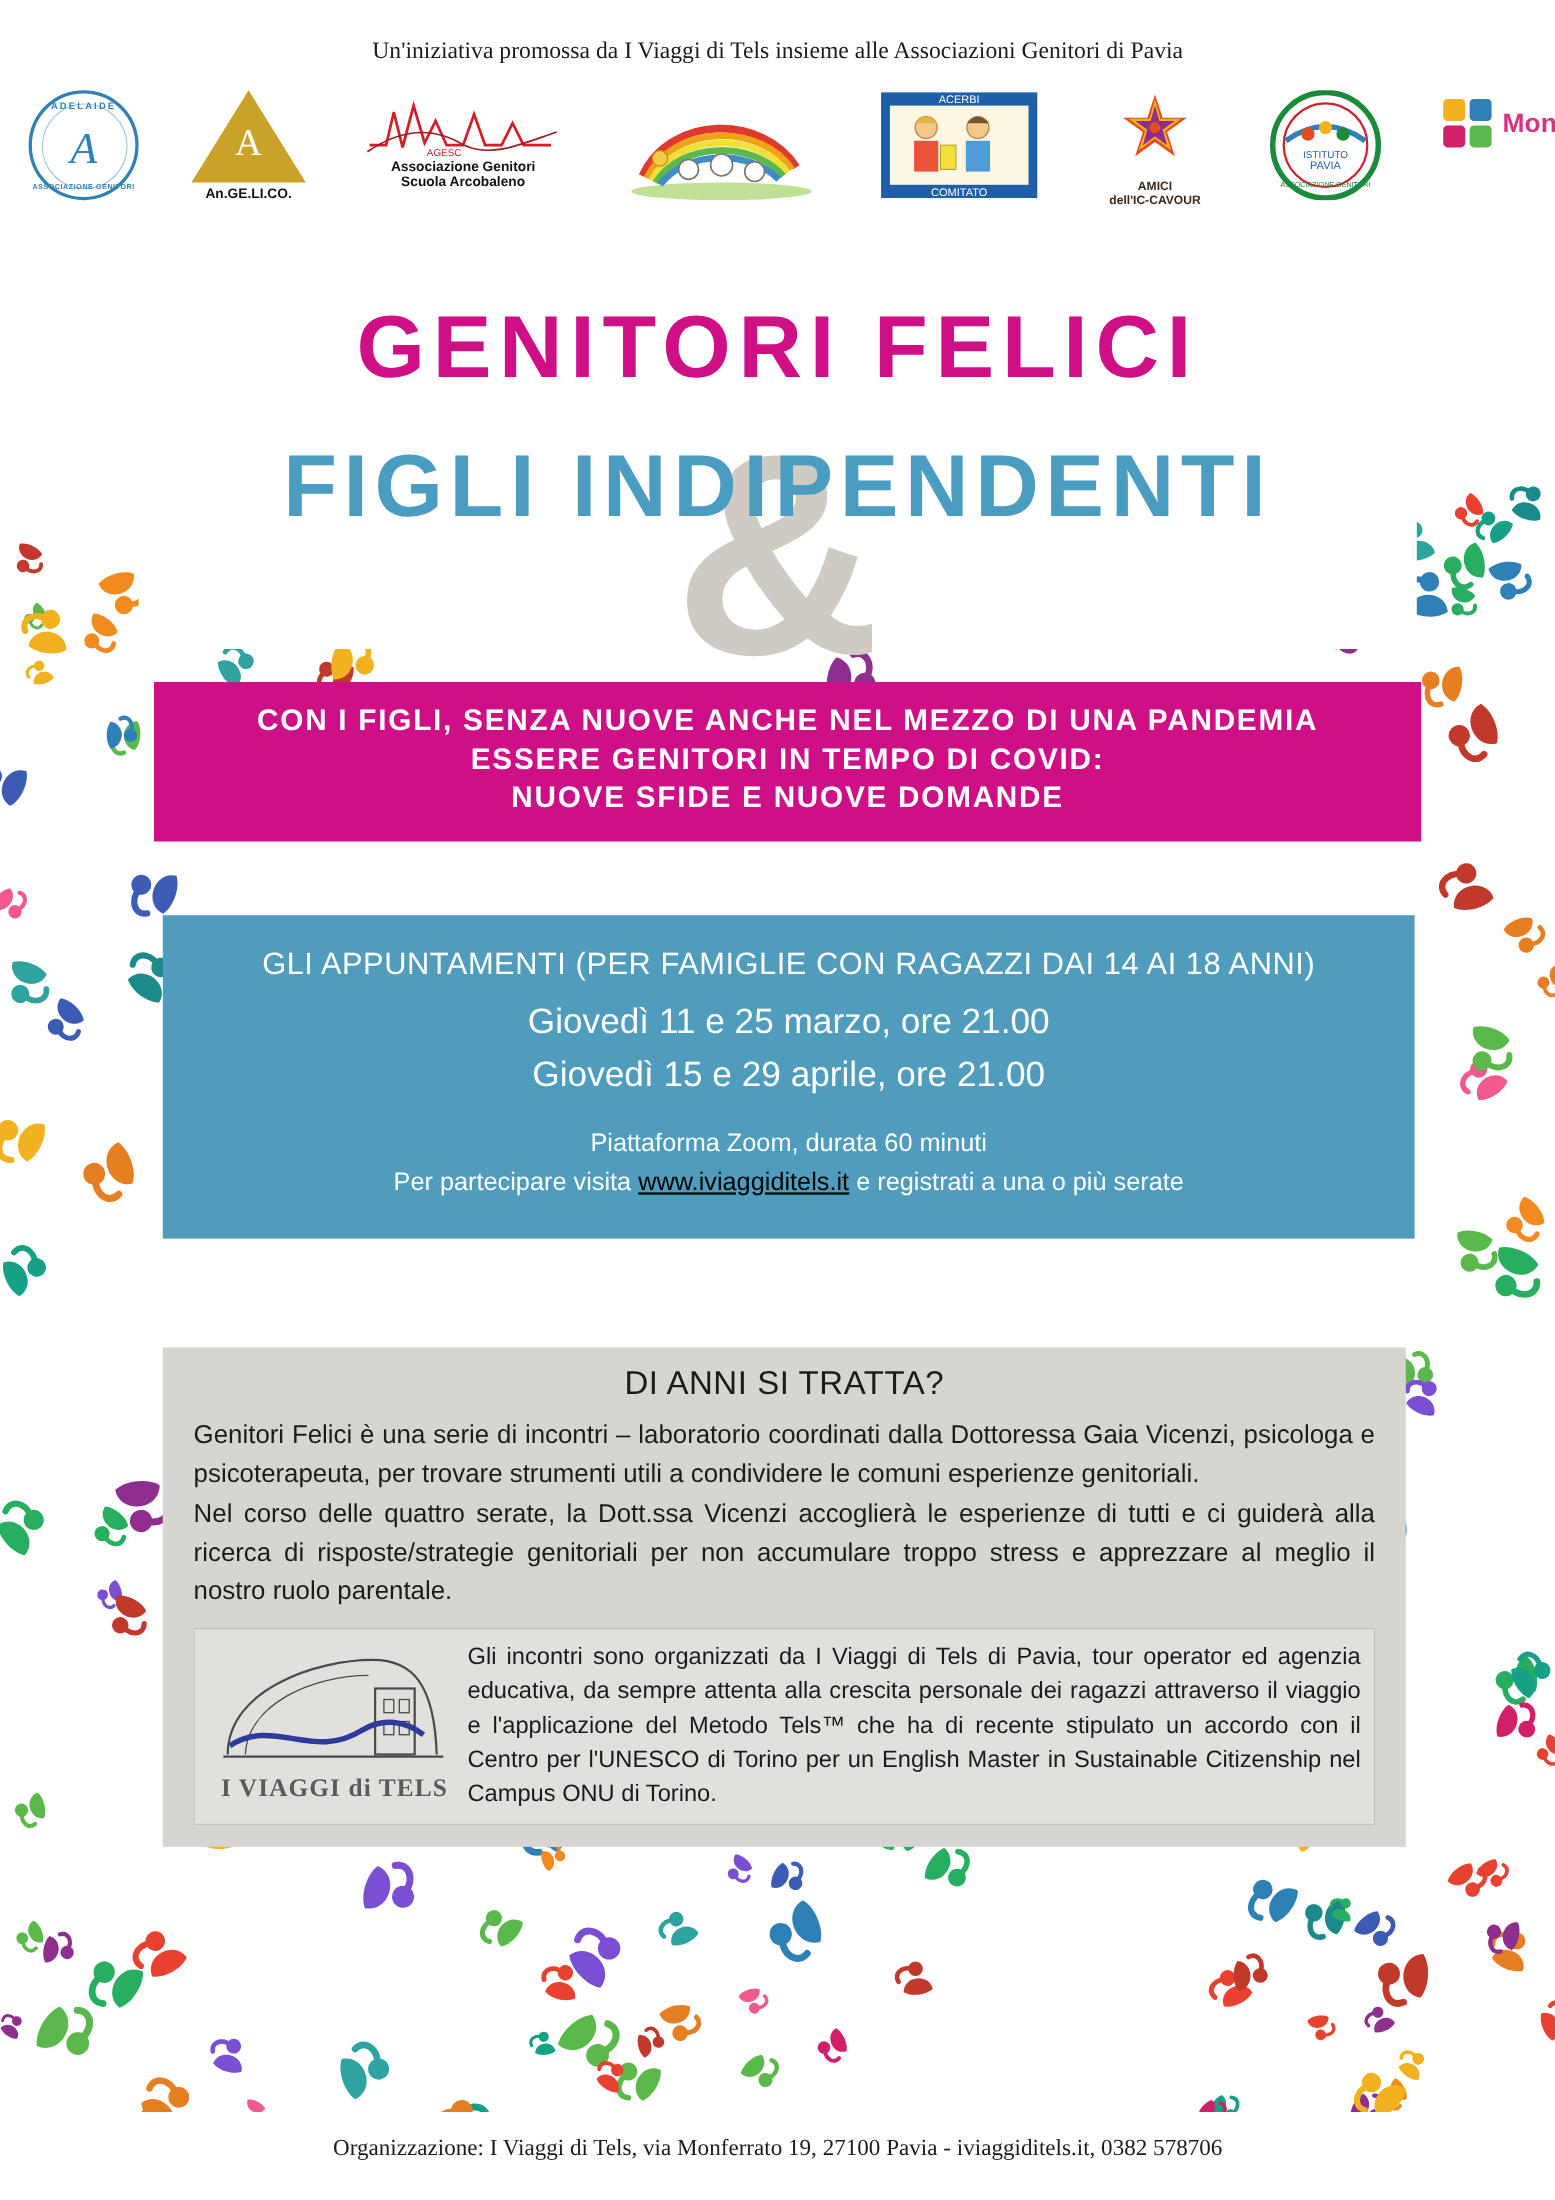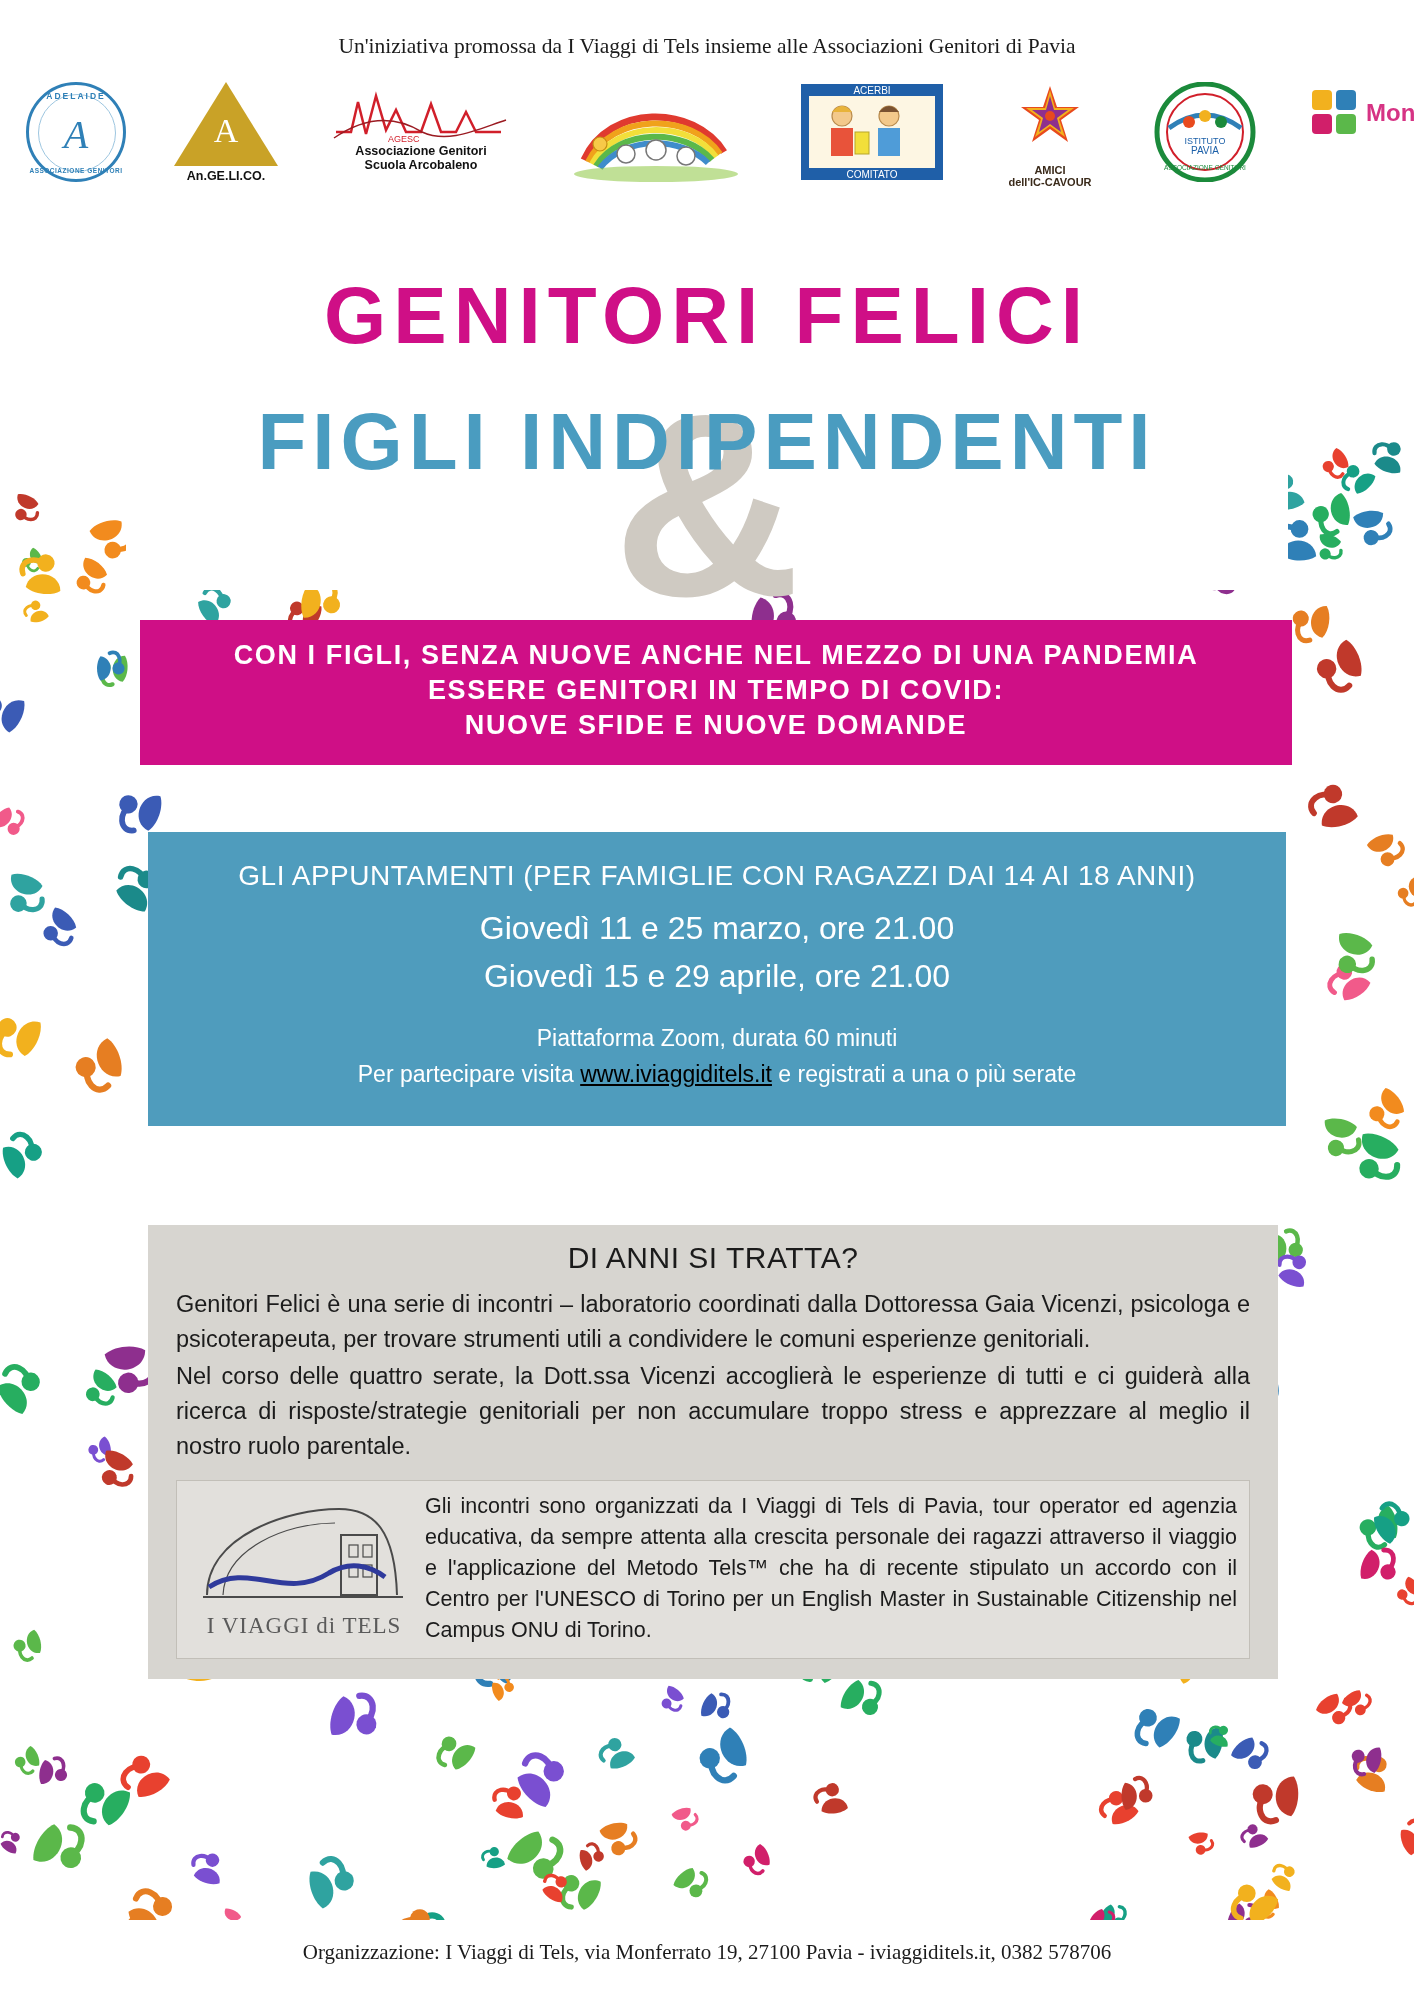--- a/index.html
+++ b/index.html
@@ -339,20 +339,21 @@
   .tels-name {
     position: absolute;
     bottom: 2px;
     left: 0;
     width: 230px;
     text-align: center;
     font-size: 23px;
     color: #5a5a5a;
     letter-spacing: 1px;
     font-family: "Liberation Serif", serif;
+    font-weight: bold;
   }
   .tels-text {
     flex: 1;
     font-size: 21.5px;
     line-height: 31px;
     text-align: justify;
     padding-left: 6px;
   }
 
   

